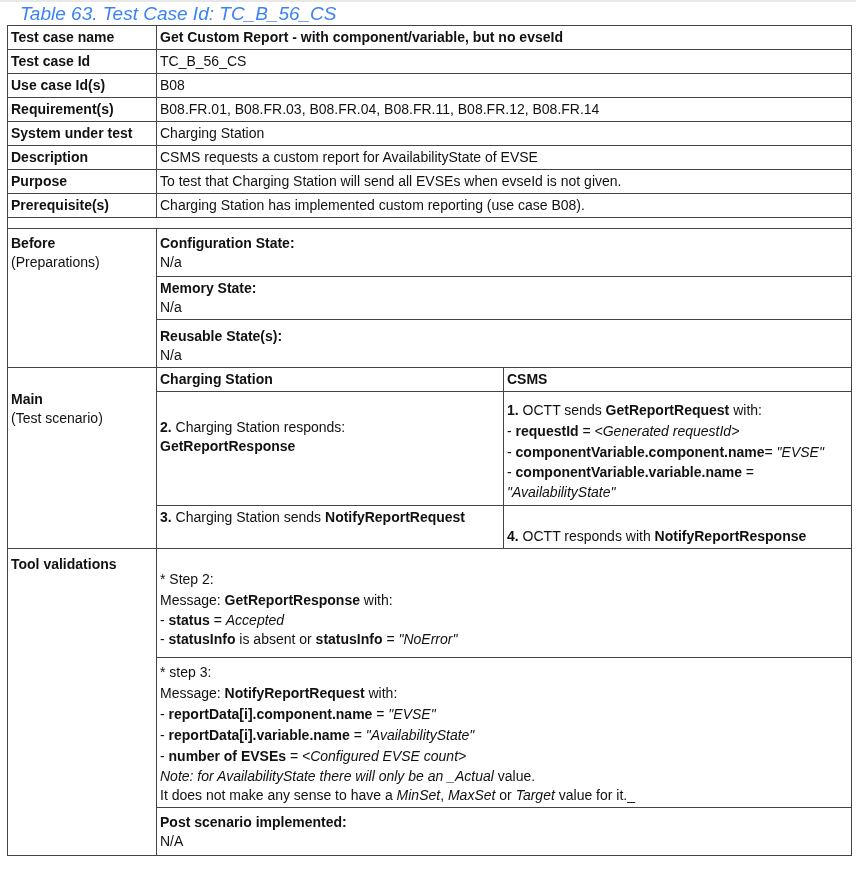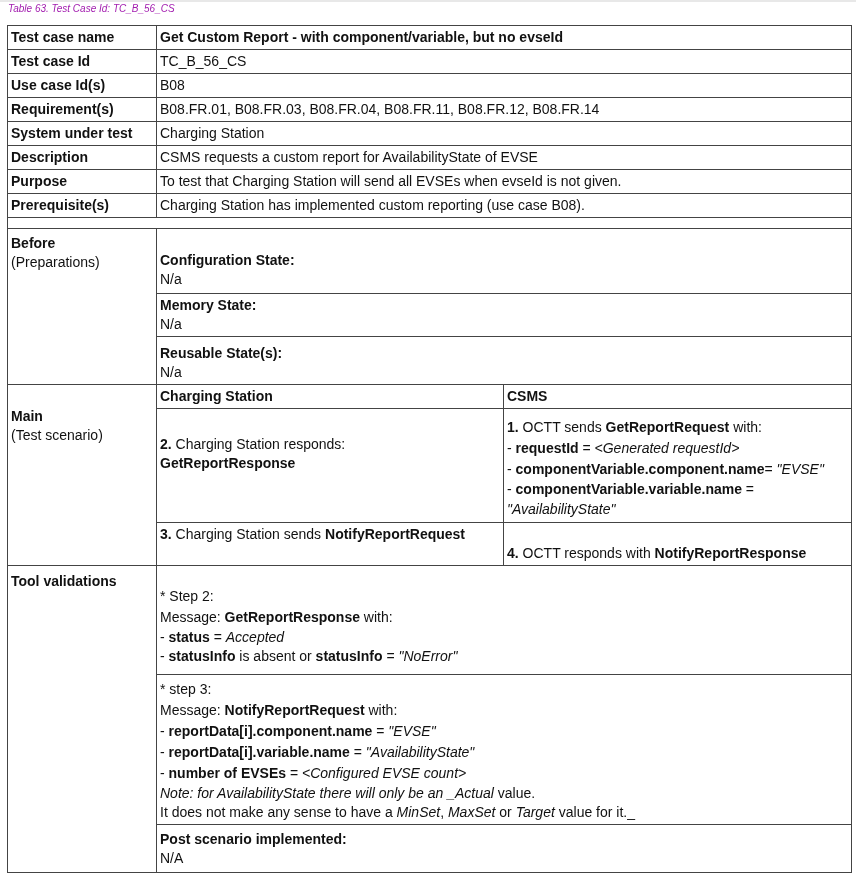--- a/index.html
+++ b/index.html
@@ -2,21 +2,21 @@
 <html><head>
 <meta charset="utf-8">
 <style>
   html, body { margin: 0; padding: 0; background: #ffffff; }
   body {
     width: 868px; height: 880px; position: relative; overflow: hidden;
     font-family: "Liberation Sans", sans-serif; font-size: 14px; color: #111;
   }
   .topline { position: absolute; left: 0; top: 0; width: 856px; height: 2px; background: #e8e8e8; }
   .caption {
-    position: absolute; left: 8px; top: 3px; font-style: italic; font-size: 10px; color: #a21caf;
+    position: absolute; left: 20px; top: 3px; font-style: italic; font-size: 19px; color: #3b82f6;
     font-family: "Liberation Sans", sans-serif;
   }
   table.tc {
     position: absolute; left: 7px; top: 25px; width: 845px;
     border-collapse: collapse; table-layout: fixed;
   }
   table.tc td {
     border: 1px solid #444; padding: 2px 3px; vertical-align: top; line-height: 19px;
   }
   table.tc td.lbl { font-weight: bold; width: 143px; }
@@ -75,21 +75,21 @@
   </tr>
   <tr class="gap">
         <td colspan="3"></td>
       </tr>
 
   <tr>
     <td rowspan="3" class="lbl" style="padding-top:5px">
       <div>Before</div>
       <div class="sub">(Preparations)</div>
     </td>
-    <td colspan="2" style="padding-top:22px;height:40px">
+    <td colspan="2" style="padding-top:5px;height:40px">
       <div class="b">Configuration State:</div>
       <div>N/a</div>
     </td>
   </tr>
   <tr>
     <td colspan="2" style="height:38px">
       <div class="b">Memory State:</div>
       <div>N/a</div>
     </td>
   </tr>

